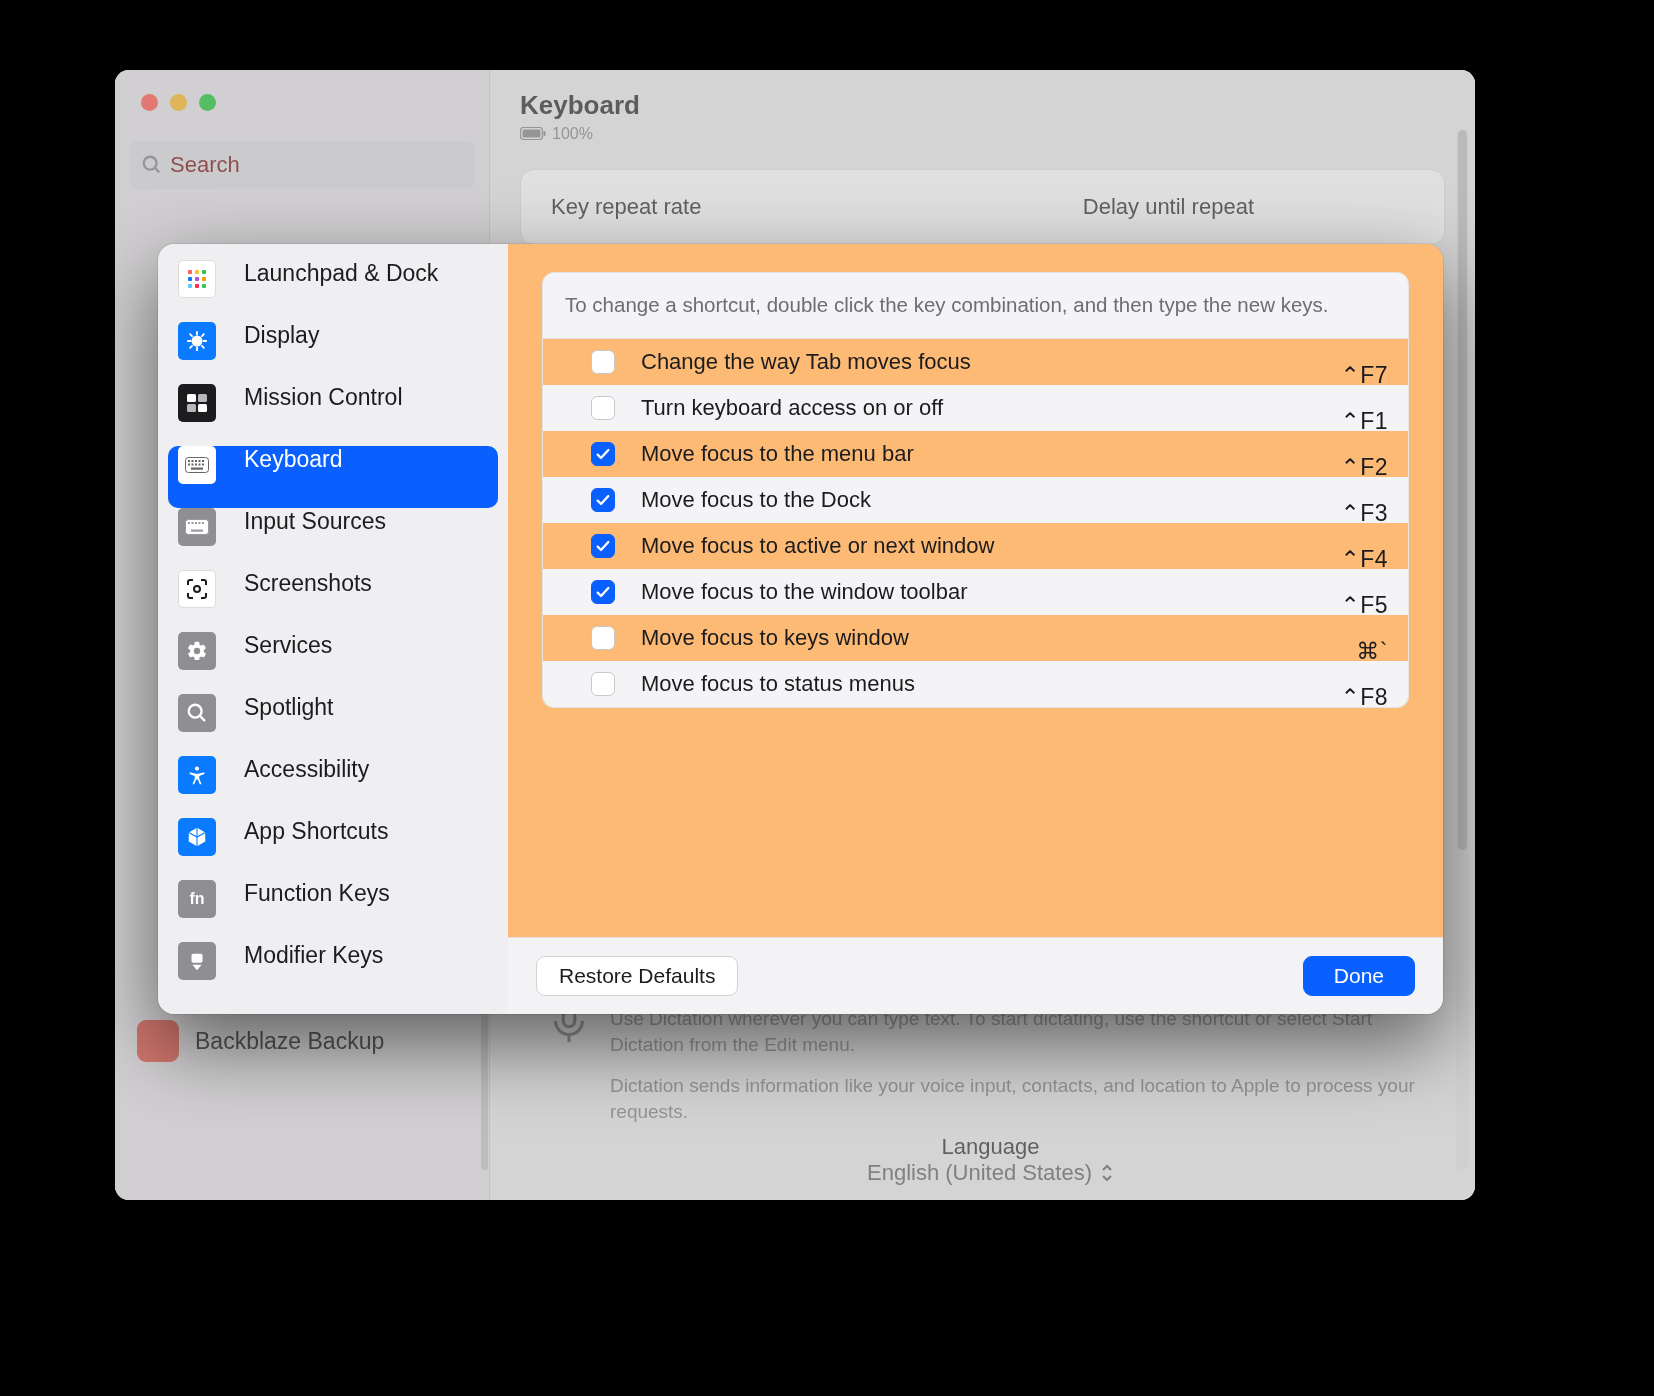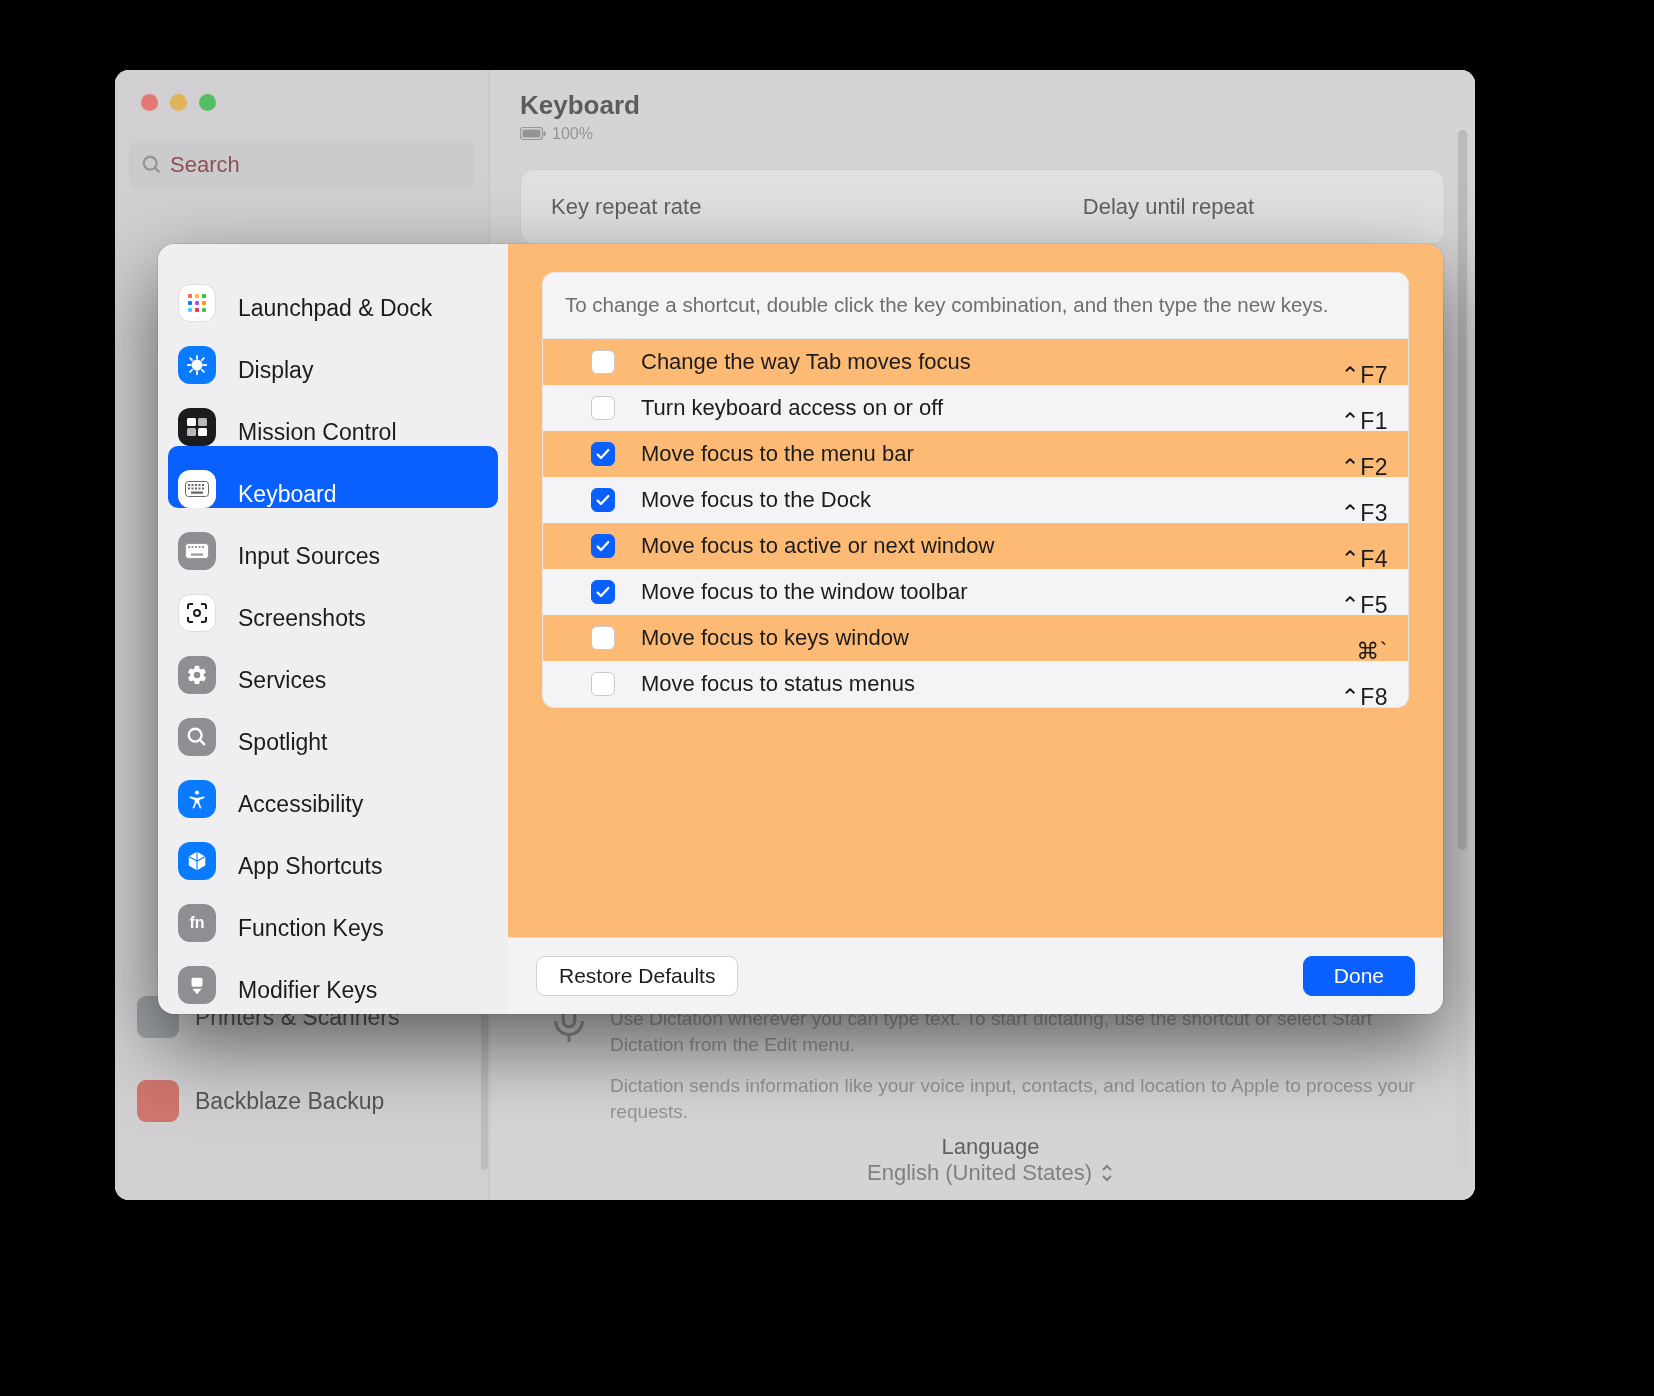--- a/index.html
+++ b/index.html
@@ -178,35 +178,35 @@
   }
   .m-sidebar {
     width: 350px;
     background: #efeef0;
     padding: 16px 10px;
     overflow: auto;
   }
   .m-item {
     height: 62px;
     display: flex;
-    align-items: flex-end;
-    gap: 22px;
+    align-items: flex-start;
+    gap: 28px;
     padding: 0 10px;
     border-radius: 10px;
     font-size: 23px;
     color: #1c1c1e;
     cursor: pointer;
   }
   .m-item.selected {
     background: #0a60ff;
     color: #fff;
   }
   .m-item .m-icon {
     width: 38px; height: 38px;
-    border-radius: 12px;
+    border-radius: 5px;
     display: flex;
     align-items: center;
     justify-content: center;
     flex-shrink: 0;
   }
   .ic-launchpad { background: #fff; border:1px solid #ddd; }
   .ic-display   { background: #0a7aff; }
   .ic-mission   { background: #1c1c1e; }
   .ic-keyboard  { background: #8e8e93; }
   .ic-keyboard.sel { background: #fff; }
@@ -308,24 +308,20 @@
       <span class="tl tl-max"></span>
     </div>
     <div class="bg-search">
       <svg width="22" height="22" viewBox="0 0 24 24" fill="none" stroke="#8a8a8e" stroke-width="2.5">
           <circle cx="10" cy="10" r="7"></circle>
           <line x1="20" y1="20" x2="15" y2="15"></line>
         </svg>
       <span>Search</span>
     </div>
     <div class="bg-sidebar-items" style="margin-top:780px;">
-      <div class="bg-sidebar-item">
-        <span class="bg-sidebar-icon"></span>
-        <span>Printers &amp; Scanners</span>
-      </div>
       <div style="height:24px"></div>
       <div class="bg-sidebar-item">
         <span class="bg-sidebar-icon red"></span>
         <span>Backblaze Backup</span>
       </div>
     </div>
     <div class="bg-sidebar-scroll">
         <div class="thumb"></div>
       </div>
   </div>

